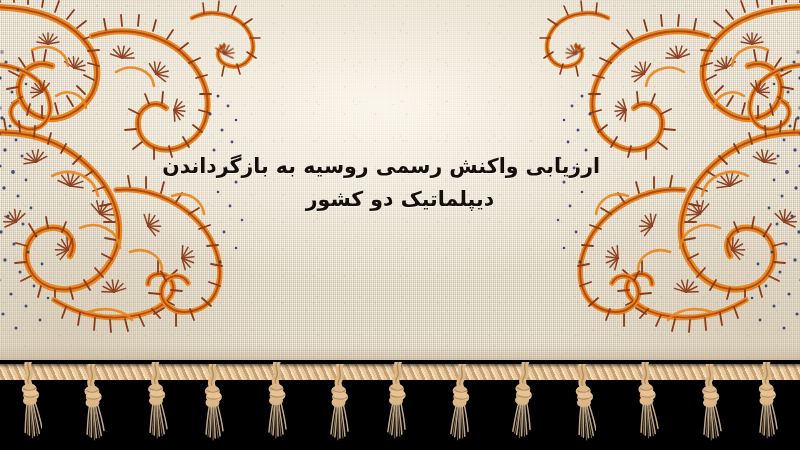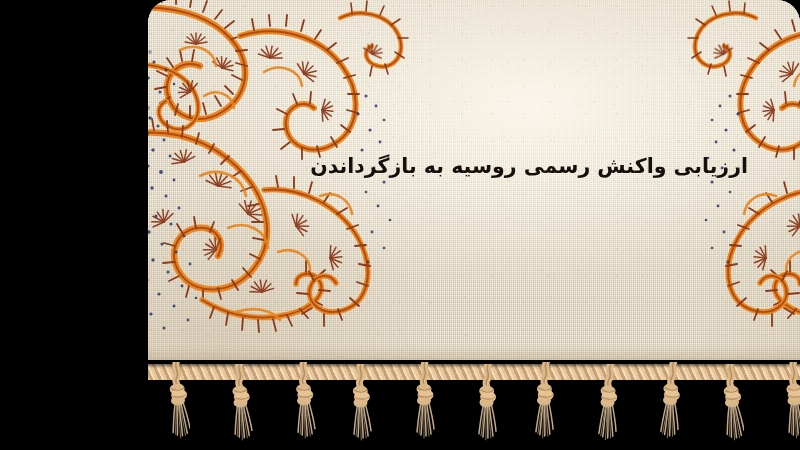--- a/index.html
+++ b/index.html
@@ -7,25 +7,24 @@
     margin: 0;
     padding: 0;
     background: #000;
   }
   body {
     font-family: "DejaVu Sans", sans-serif;
   }
 
   #stage {
     position: relative;
-    width: 652px;
+    width: 800px;
     height: 450px;
     overflow: hidden;
     background: #000000;
-    border-radius: 23px;
   }
 
   
   .fabric {
     position: absolute;
     left: 0;
     top: 0;
     width: 800px;
     height: 372px;
     background-color: #e3d9c6;
@@ -899,20 +898,21 @@
           </g>
         </g>
       </svg>
     </div>
 
     <div class="hem"></div>
   </div>
 
   <div class="title-block">
     <div class="title-line l1">ارزیابی واکنش رسمی روسیه به بازگرداندن</div>
+    <div class="title-line l3">دیپلماتیک دو کشور</div>
   </div>
 
   <div class="fringe-zone">
     <div class="cord-band"></div>
     <div id="tassels">
         <div class="tassel" style="left: 15.7692px; top: 2px;">
       <svg viewBox="0 0 26 84" xmlns="http://www.w3.org/2000/svg" aria-hidden="true">
         <g transform="translate(0,0) rotate(-4 13 10)">
 
           <path d="M13 0 C 10 6, 16 10, 12 16 C 9 21, 15 24, 12 30" stroke="#dcb889" stroke-width="7" fill="none" stroke-linecap="round"></path>

